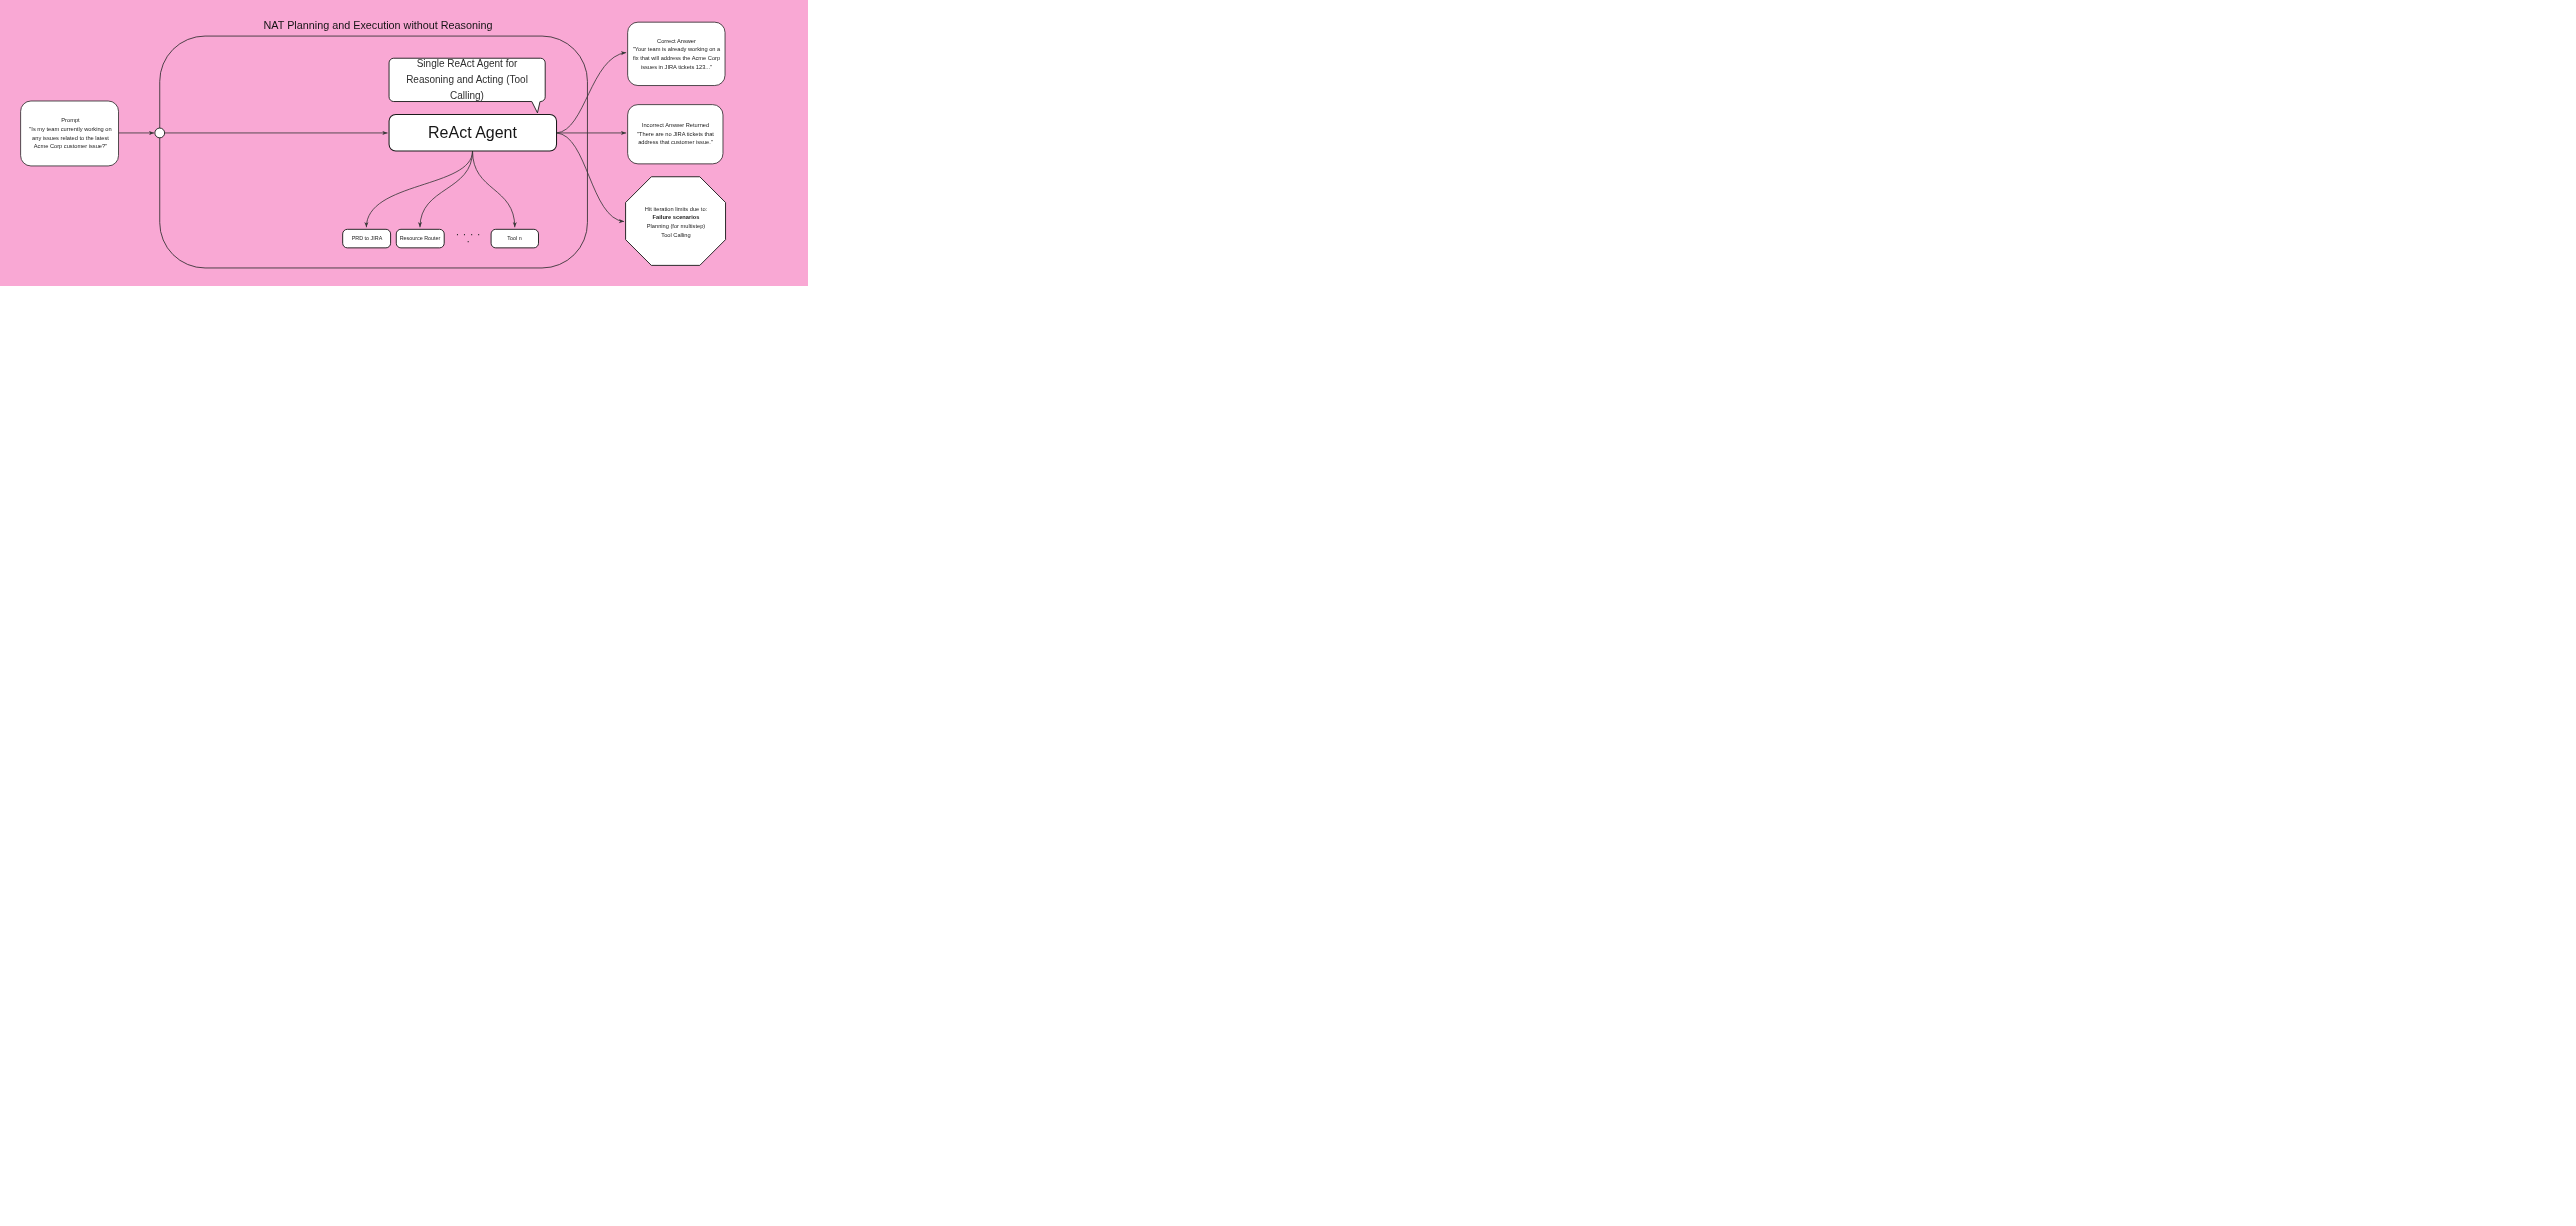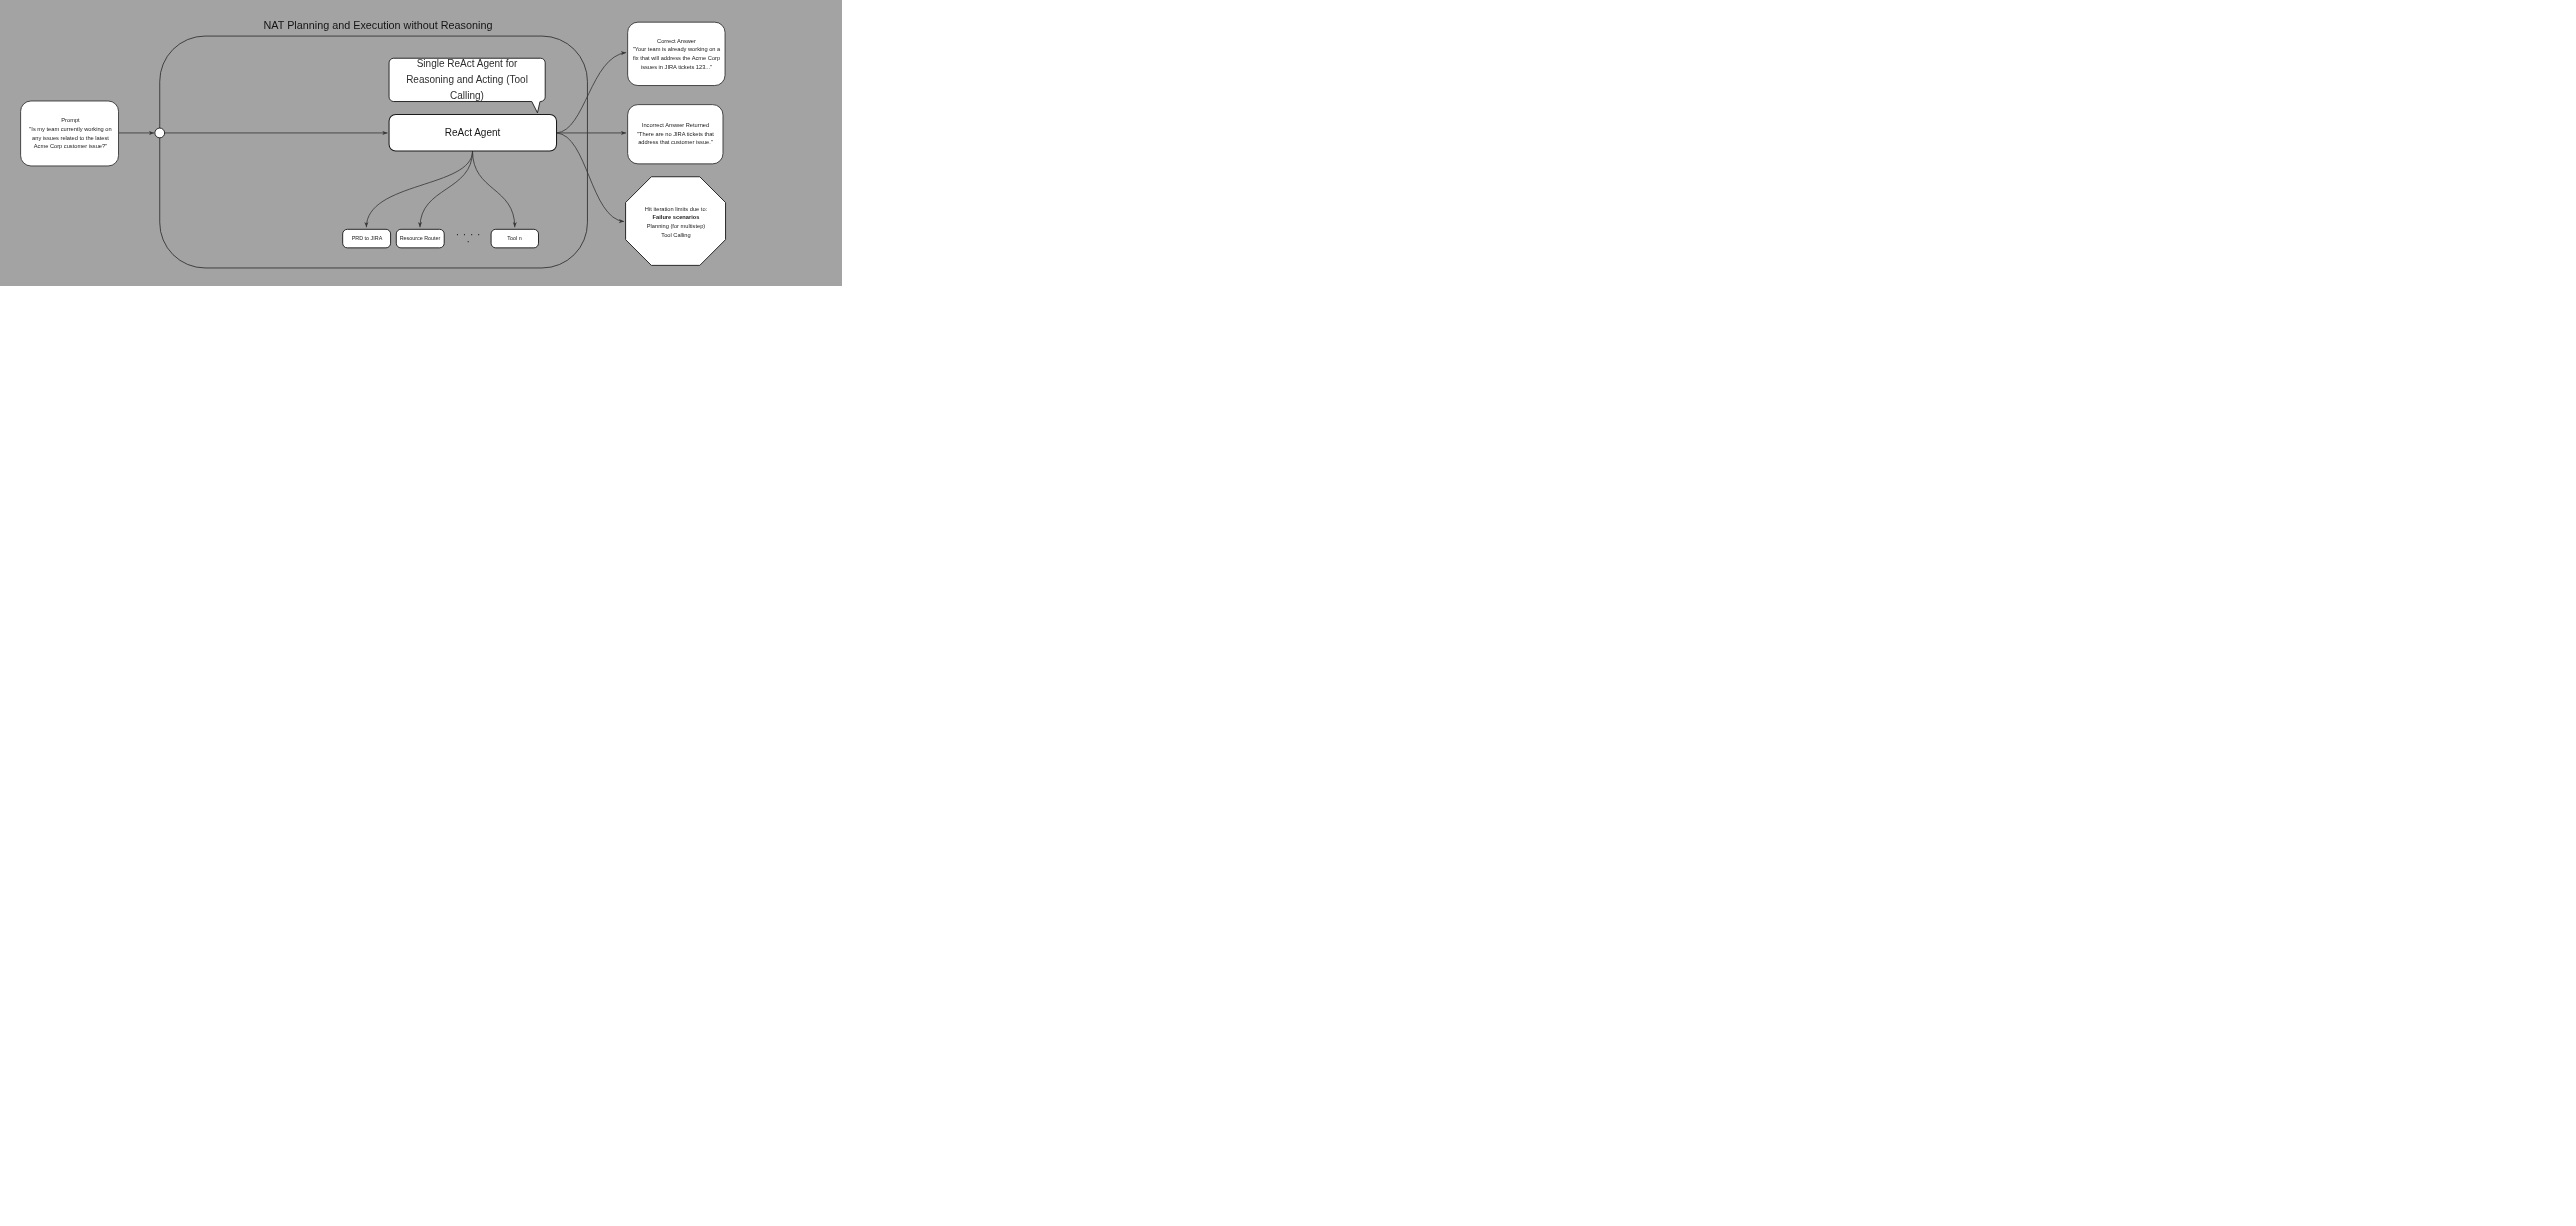--- a/index.html
+++ b/index.html
@@ -1,26 +1,26 @@
 <!DOCTYPE html>
 <html style="font-size:8.2px"><head>
 <meta charset="utf-8">
 <style>
   html,body{margin:0;padding:0;background:#ffffff;}
   body{font-family:"Liberation Sans","DejaVu Sans",sans-serif;color:#1b1b1b;}
-  .canvas{position:relative;width:808px;height:286px;background:#a3a3a3;overflow:hidden;padding-left:34px;}
+  .canvas{position:relative;width:808px;height:286px;background:#f9a8d4;overflow:hidden;}
   .canvas svg{position:absolute;left:0;top:0;}
   .txt{position:absolute;display:flex;flex-direction:column;align-items:center;justify-content:center;
        text-align:center;color:#1b1b1b;}
   .title{position:absolute;left:160px;top:18.5px;width:436px;text-align:center;
          font-size:10.8px;color:#141414;}
   .small{font-size:5.7px;line-height:1.52;}
   .prompt-text{left:25px;top:103px;width:91px;height:61px;}
   .bubble-text{left:393px;top:60px;width:148px;height:39px;font-size:10px;line-height:1.6;color:#2e2e2e;}
-  .react-label{left:389px;top:114px;width:167px;height:37px;font-size:10px;color:#161616;}
+  .react-label{left:389px;top:114px;width:167px;height:37px;font-size:16px;color:#161616;}
   .tool-label{font-size:5.4px;line-height:1.25;}
   .tool-prd{left:344px;top:229px;width:46px;height:18.5px;}
   .tool-rr{left:397px;top:229px;width:46px;height:18.5px;}
   .tool-n{left:492px;top:229px;width:45px;height:18.5px;}
   .dots{left:453px;top:229px;width:32px;height:18.5px;font-size:6.7px;font-weight:bold;letter-spacing:1.5px;color:#222;}
   .correct-text{left:632px;top:25px;width:89px;height:58px;}
   .incorrect-text{left:632px;top:107px;width:87px;height:54px;}
   .octagon-text{left:631px;top:196px;width:90px;height:52px;font-size:5.7px;line-height:1.5;}
   .octagon-text .b{font-weight:bold;}
   .quote{display:block;}

